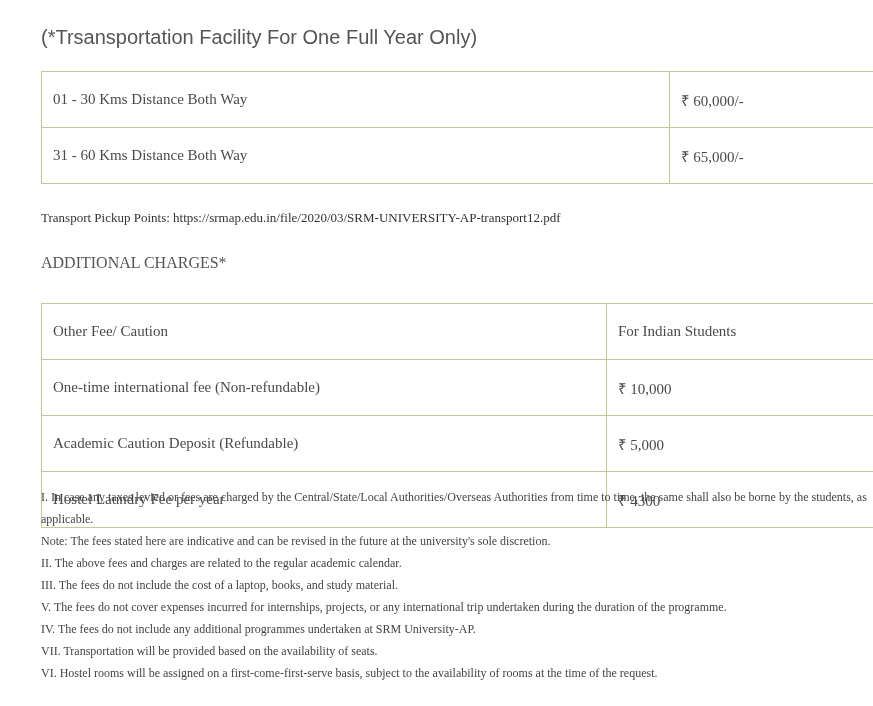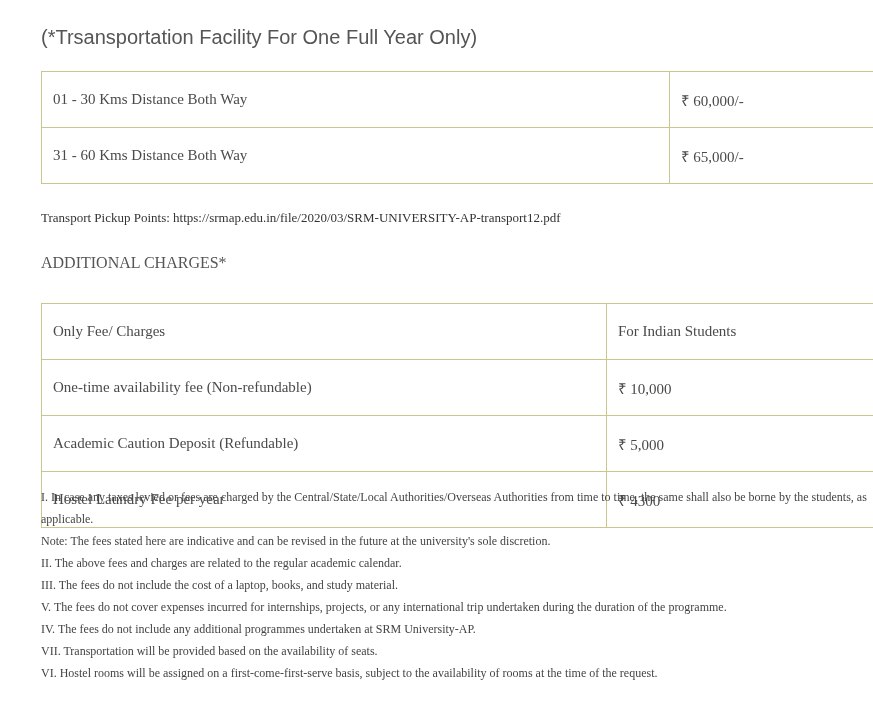--- a/index.html
+++ b/index.html
@@ -59,25 +59,25 @@
 </tbody>
   </table>
 
 <div class="pickup">Transport Pickup Points: https://srmap.edu.in/file/2020/03/SRM-UNIVERSITY-AP-transport12.pdf</div>
 
 <div class="section-title">ADDITIONAL CHARGES*</div>
 
 <table class="fee" id="charges-table">
   <tbody>
       <tr>
-    <td class="col1">Only Fee/ Charges</td>
+    <td class="col1">Other Fee/ Caution</td>
     <td>For Indian Students</td>
   </tr>
   <tr>
-    <td class="col1">One-time availability fee (Non-refundable)</td>
+    <td class="col1">One-time international fee (Non-refundable)</td>
     <td>₹ 10,000</td>
   </tr>
   <tr>
     <td class="col1">Academic Caution Deposit (Refundable)</td>
     <td>₹ 5,000</td>
   </tr>
   <tr>
     <td class="col1">Hostel Laundry Fee per year</td>
     <td>₹ 4300</td>
   </tr>

